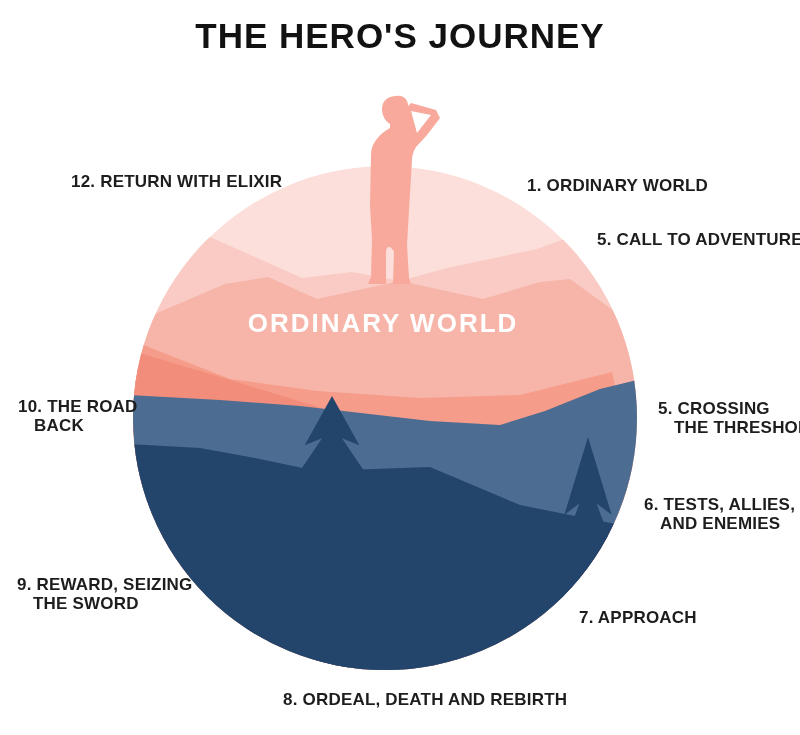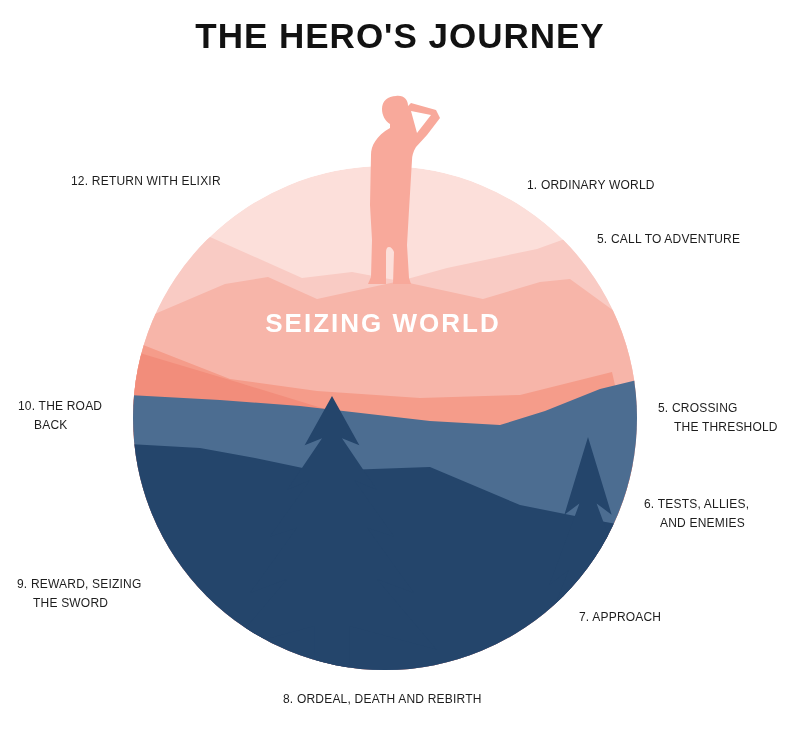--- a/index.html
+++ b/index.html
@@ -6,21 +6,21 @@
   .canvas{
     position:relative;width:800px;height:735px;overflow:hidden;
     font-family:"Liberation Sans",sans-serif;background:#ffffff;
   }
   .title{
     position:absolute;left:0;top:16px;width:800px;text-align:center;
     font-size:35px;font-weight:bold;letter-spacing:1px;color:#121212;margin:0;
   }
   .scene{position:absolute;left:0;top:0;}
   .stage{
-    position:absolute;font-size:12px;font-weight:normal;color:#1d1d1d;
+    position:absolute;font-size:17px;font-weight:bold;color:#1d1d1d;
     letter-spacing:.2px;line-height:19px;white-space:pre-line;
     padding-left:16px;text-indent:-16px;width:max-content;
   }
   .s1{left:527px;top:176px;}
   .s2{left:597px;top:230px;}
   .s3{left:637px;top:287px;}
   .s4{left:650px;top:340px;}
   .s5{left:658px;top:399px;}
   .s6{left:644px;top:495px;}
   .s7{left:579px;top:608px;}
@@ -94,21 +94,21 @@
              C387 247 386 249 386 252
              L386 284 L368 284 L371 277 L372 240 L370 205 L371 155
              C371 146 376 136 390 128
              L390 124
              C385 121 382 115 382 109
              C382 101 388 96 396 96
              Z
              M411 111 L431 115 L417 133 Z" fill="#F8A99B"></path>
   </svg>
 
-  <div class="world world-ordinary">SEIZING WORLD</div>
+  <div class="world world-ordinary">ORDINARY WORLD</div>
 
   <div class="stage s1">1. ORDINARY WORLD</div>
   <div class="stage s2">5. CALL TO ADVENTURE</div>
   <div class="stage s5">5. CROSSING
 THE THRESHOLD</div>
   <div class="stage s6">6. TESTS, ALLIES,
 AND ENEMIES</div>
   <div class="stage s7">7. APPROACH</div>
   <div class="stage s8">8. ORDEAL, DEATH AND REBIRTH</div>
   <div class="stage s9">9. REWARD, SEIZING

